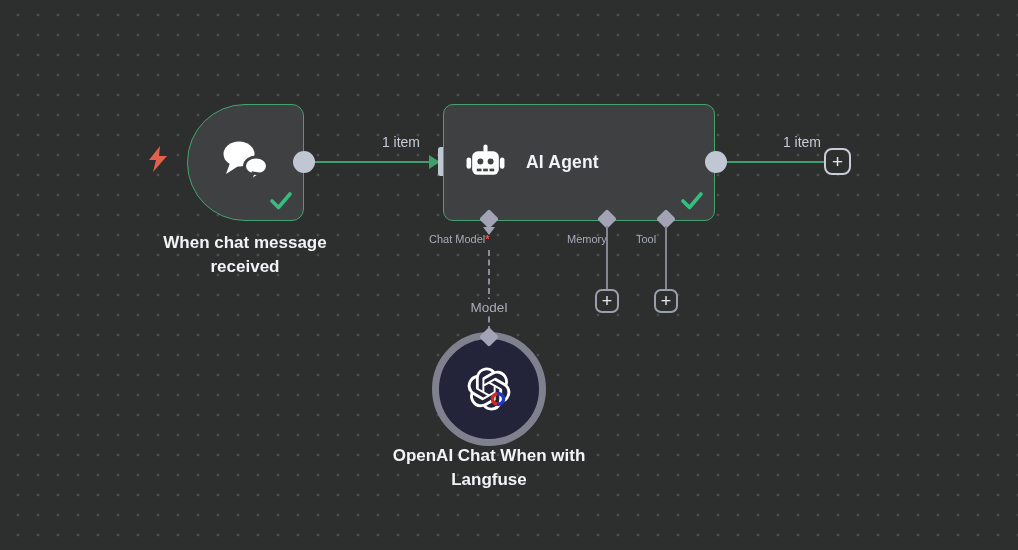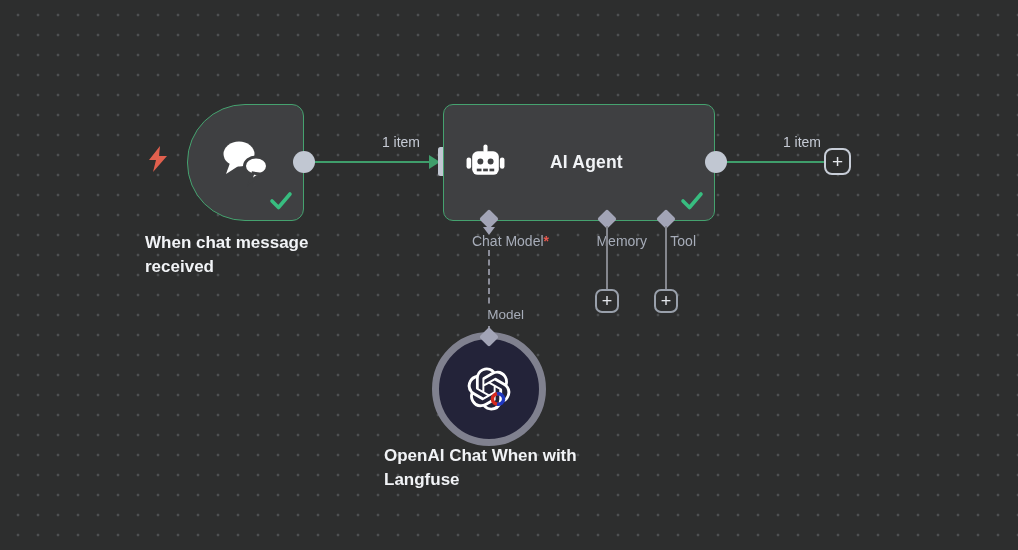--- a/index.html
+++ b/index.html
@@ -15,36 +15,35 @@
     -webkit-font-smoothing:antialiased;
   }
   .abs{position:absolute;}
 
   
   .node{
     position:absolute;
     background:#3f4042;
     border:1.8px solid #45a26f;
     box-sizing:border-box;
-    gap:24px;
   }
   #trigger-node{left:187px;top:104px;width:117px;height:117px;border-radius:58px 12px 12px 58px;}
   #agent-node{left:443px;top:104px;width:272px;height:117px;border-radius:10px;display:flex;align-items:center;}
   #model-node{
     left:432px;top:332px;width:114px;height:114px;border-radius:50%;
     background:#232339;border:7px solid #80818f;box-sizing:border-box;
     display:flex;align-items:center;justify-content:center;
   }
 
   .node-check{position:absolute;right:10px;bottom:9px;}
   .agent-title{color:#f1f3f6;font-size:17.5px;font-weight:700;margin-left:20px;letter-spacing:.2px;}
 
   
   .node-caption{
-    position:absolute;text-align:left;color:#f1f3f6;
+    position:absolute;text-align:center;color:#f1f3f6;
     font-size:17px;font-weight:700;line-height:24px;
   }
   #trigger-caption{left:145px;top:231px;width:200px;}
   #model-caption{left:384px;top:444px;width:210px;}
 
   
   .conn-line{position:absolute;height:2px;background:#3f9e6b;}
   .conn-arrow{
     position:absolute;width:0;height:0;
     border-top:7px solid transparent;border-bottom:7px solid transparent;
@@ -61,21 +60,21 @@
   
   .diamond{
     position:absolute;width:14px;height:14px;background:#a2a4b6;
     transform:rotate(45deg);border-radius:2px;
   }
   .down-arrow{
     position:absolute;width:0;height:0;
     border-left:6px solid transparent;border-right:6px solid transparent;
     border-top:8px solid #a2a4b6;
   }
-  .port-label{position:absolute;text-align:right;color:#a7adb9;font-size:14px;}
+  .port-label{position:absolute;text-align:left;color:#a7adb9;font-size:11px;}
   .req{color:#e4574d;font-weight:700;}
   .vline{position:absolute;width:2px;background:#85878e;}
   .dashed-vline{position:absolute;width:0;border-left:2px dashed #8b8d99;}
   .model-link-label{position:absolute;text-align:center;font-size:13.5px;color:#a7adb9;}
   .model-link-label span{background:#2d2e2e;padding:1px 5px;}
 
   
   .plus-btn{
     position:absolute;box-sizing:border-box;
     display:flex;align-items:center;justify-content:center;
@@ -151,21 +150,21 @@
   </div>
   <div class="port-label" style="left:567px;top:233px;width:80px;">Memory</div>
   <div class="port-label" style="left:636px;top:233px;width:60px;">Tool</div>
 
   <div class="vline" style="left:606px;top:226px;height:64px;"></div>
   <div class="vline" style="left:665px;top:226px;height:64px;"></div>
   <div class="plus-btn" style="left:595px;top:289px;">+</div>
   <div class="plus-btn" style="left:654px;top:289px;">+</div>
 
   <div class="dashed-vline" style="left:488px;top:250px;height:82px;"></div>
-  <div class="model-link-label" style="left:449px;top:307px;width:80px;text-align:right;">
+  <div class="model-link-label" style="left:449px;top:300px;width:80px;">
     <span>Model</span>
   </div>
 
   <div id="model-node" class="node">
     <div style="position:relative;width:44px;height:44px;">
       <svg width="44" height="44" viewBox="-0.3 -0.3 24.6 24.6">
         <path fill="#fff" d="M22.2819 9.8211a5.9847 5.9847 0 0 0-.5157-4.9108 6.0462 6.0462 0 0 0-6.5098-2.9A6.0651 6.0651 0 0 0 4.9807 4.1818a5.9847 5.9847 0 0 0-3.9977 2.9 6.0462 6.0462 0 0 0 .7427 7.0966 5.98 5.98 0 0 0 .511 4.9107 6.051 6.051 0 0 0 6.5146 2.9001A5.9847 5.9847 0 0 0 13.2599 24a6.0557 6.0557 0 0 0 5.7718-4.2058 5.9894 5.9894 0 0 0 3.9977-2.9001 6.0557 6.0557 0 0 0-.7475-7.073zm-9.022 12.6081a4.4755 4.4755 0 0 1-2.8764-1.0408l.1419-.0804 4.7783-2.7582a.7948.7948 0 0 0 .3927-.6813v-6.7369l2.02 1.1686a.071.071 0 0 1 .038.052v5.5826a4.504 4.504 0 0 1-4.4945 4.4944zm-9.6607-4.1254a4.4708 4.4708 0 0 1-.5346-3.0137l.142.0852 4.783 2.7582a.7712.7712 0 0 0 .7806 0l5.8428-3.3685v2.3324a.0804.0804 0 0 1-.0332.0615L9.74 19.9502a4.4992 4.4992 0 0 1-6.1408-1.6464zM2.3408 7.8956a4.485 4.485 0 0 1 2.3655-1.9728V11.6a.7664.7664 0 0 0 .3879.6765l5.8144 3.3543-2.0201 1.1685a.0757.0757 0 0 1-.071 0l-4.8303-2.7865A4.504 4.504 0 0 1 2.3408 7.8956zm16.5963 3.8558L13.1038 8.364 15.1192 7.2a.0757.0757 0 0 1 .071 0l4.8303 2.7913a4.4944 4.4944 0 0 1-.6765 8.1042v-5.6772a.79.79 0 0 0-.407-.667zm2.0107-3.0231l-.142-.0852-4.7735-2.7818a.7759.7759 0 0 0-.7854 0L9.409 9.2297V6.8974a.0662.0662 0 0 1 .0284-.0615l4.8303-2.7866a4.4992 4.4992 0 0 1 6.6802 4.66zM8.3065 12.863l-2.02-1.1638a.0804.0804 0 0 1-.038-.0567V6.0742a4.4992 4.4992 0 0 1 7.3757-3.4537l-.142.0805L8.704 5.459a.7948.7948 0 0 0-.3927.6813zm1.0976-2.3654l2.602-1.4998 2.6069 1.4998v2.9994l-2.5974 1.4997-2.6067-1.4997z"></path>
       </svg>
       <svg class="langfuse-badge" width="24" height="16" viewBox="0 0 22 16">
         <path d="M12 3 A5.2 5.2 0 1 0 12 13" stroke="#d6281e" stroke-width="3.4" fill="none"></path>

